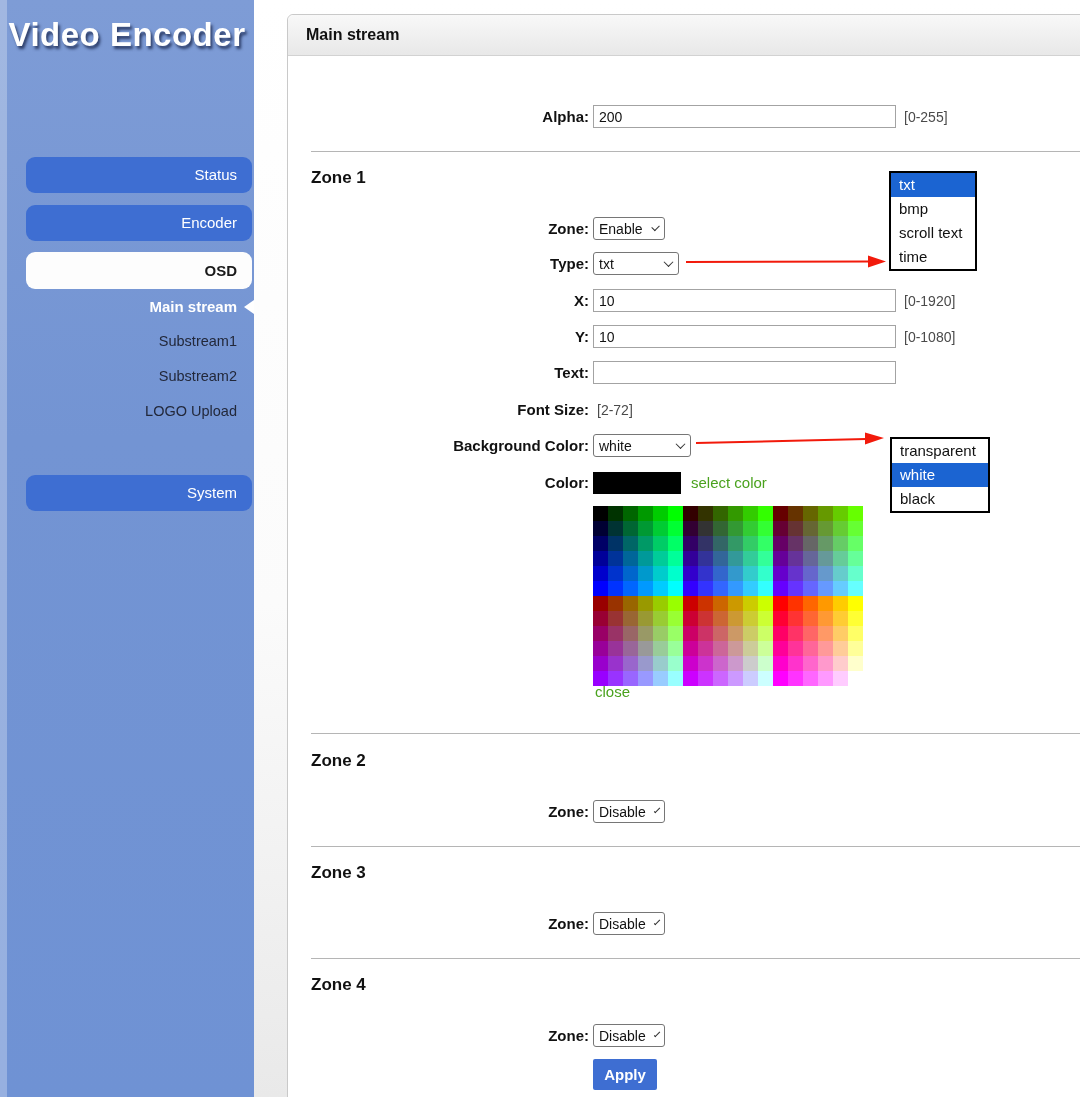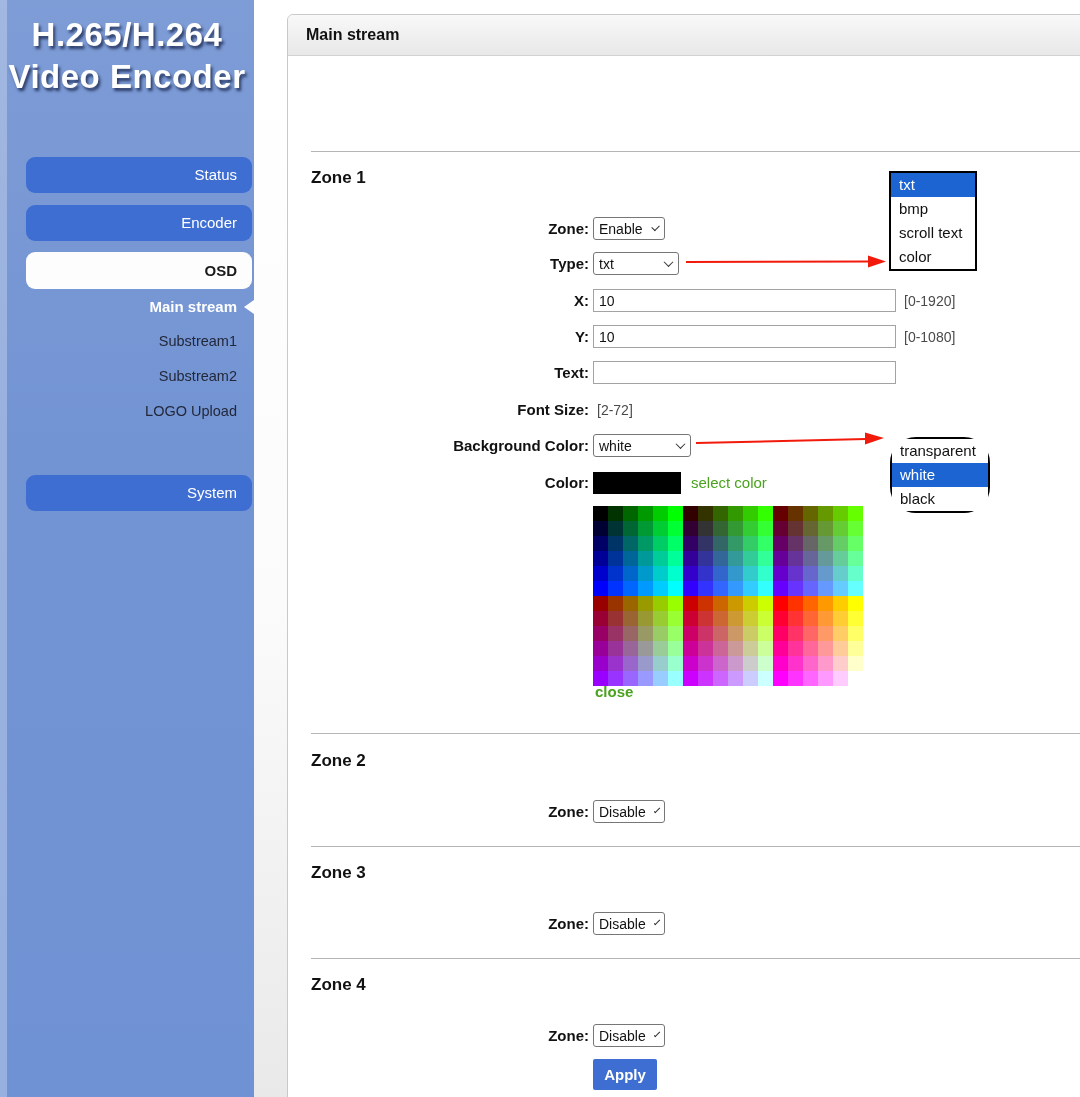--- a/index.html
+++ b/index.html
@@ -90,33 +90,32 @@
     position:absolute; left:305px; top:1003px; width:64px; height:31px;
     background:#3e6ed2; color:#fff; border:none; border-radius:2px;
     font-family:"Liberation Sans",sans-serif; font-size:15px; font-weight:700; cursor:pointer;
   }
 
   
   .flyout {
     position:absolute; background:#fff; border:2px solid #000; z-index:5;
   }
   .fly1 { left:889px; top:171px; width:88px; }
-  .fly2 { left:890px; top:437px; width:100px;border-radius:26px; }
+  .fly2 { left:890px; top:437px; width:100px; }
   .flyitem { height:24px; line-height:24px; padding-left:8px; font-size:15px; color:#111;
     background:#fff; cursor:pointer; white-space:nowrap; }
   .flyitem.sel { background:#1b64d2; color:#fff; }
 
   .arrow-svg { position:absolute; z-index:4; }
 </style>
 </head>
 <body>
 
 <aside class="sidebar">
   <div class="logo">
-    <div>H.265/H.264</div>
     <div>Video Encoder</div>
   </div>
 
   <button class="side-btn" style="top:205px;">Encoder</button>
   <button class="side-btn" style="top:157px;">Status</button>
   <button class="side-btn white" style="top:252px;">OSD</button>
 
   <nav class="submenu">
     <div class="submenu-item active">
       <span>Main stream</span>
@@ -136,20 +135,25 @@
   <button class="side-btn" style="top:475px;">System</button>
 </aside>
 
 <main class="panel">
   <div class="panel-header">
     <span class="panel-title">Main stream</span>
   </div>
 
   <div class="panel-body">
 
+    <div class="row" style="top:49px;">
+      <span class="lbl">Alpha:</span>
+      <input class="txt-input fld" type="text" value="200" style="">
+      <span class="hint">[0-255]</span>
+    </div>
 
     <div class="divider" style="top:95px;"></div>
 
     <h2 class="zone-title" style="top:112px;">Zone 1</h2>
 
     <div class="row" style="top:161px;">
       <span class="lbl">Zone:</span>
       <div class="select w72 fld">
         <span>Enable</span>
         <span class="chev"></span>
@@ -412,21 +416,21 @@
         <div class="pcell" style="background: rgb(204, 204, 255);"></div>
         <div class="pcell" style="background: rgb(204, 255, 255);"></div>
         <div class="pcell" style="background: rgb(255, 0, 255);"></div>
         <div class="pcell" style="background: rgb(255, 51, 255);"></div>
         <div class="pcell" style="background: rgb(255, 102, 255);"></div>
         <div class="pcell" style="background: rgb(255, 153, 255);"></div>
         <div class="pcell" style="background: rgb(255, 204, 255);"></div>
         <div class="pcell" style="background: rgb(255, 255, 255);"></div>
       </div>
 
-    <a class="green-link" style="position:absolute; left:307px; top:627px;font-weight:bold;">close</a>
+    <a class="green-link" style="position:absolute; left:307px; top:627px;">close</a>
 
     <div class="divider" style="top:677px;"></div>
 
     <h2 class="zone-title" style="top:695px;">Zone 2</h2>
     <div class="row" style="top:744px;">
       <span class="lbl">Zone:</span>
       <div class="select w72 fld">
         <span>Disable</span>
         <span class="chev"></span>
       </div>
@@ -464,19 +468,19 @@
 </svg>
 <svg class="arrow-svg" style="left:696px; top:430px;" width="192" height="19">
   <line x1="0" y1="13" x2="170" y2="9" stroke="#f21a0b" stroke-width="2"></line>
   <polygon points="169,2.5 188,8 169,14.5" fill="#f21a0b"></polygon>
 </svg>
 
 <div class="flyout fly1">
     <div class="flyitem sel">txt</div>
     <div class="flyitem">bmp</div>
     <div class="flyitem">scroll text</div>
-    <div class="flyitem">color</div>
+    <div class="flyitem">time</div>
   </div>
 <div class="flyout fly2">
     <div class="flyitem">transparent</div>
     <div class="flyitem sel">white</div>
     <div class="flyitem">black</div>
   </div>
 
 </body></html>

